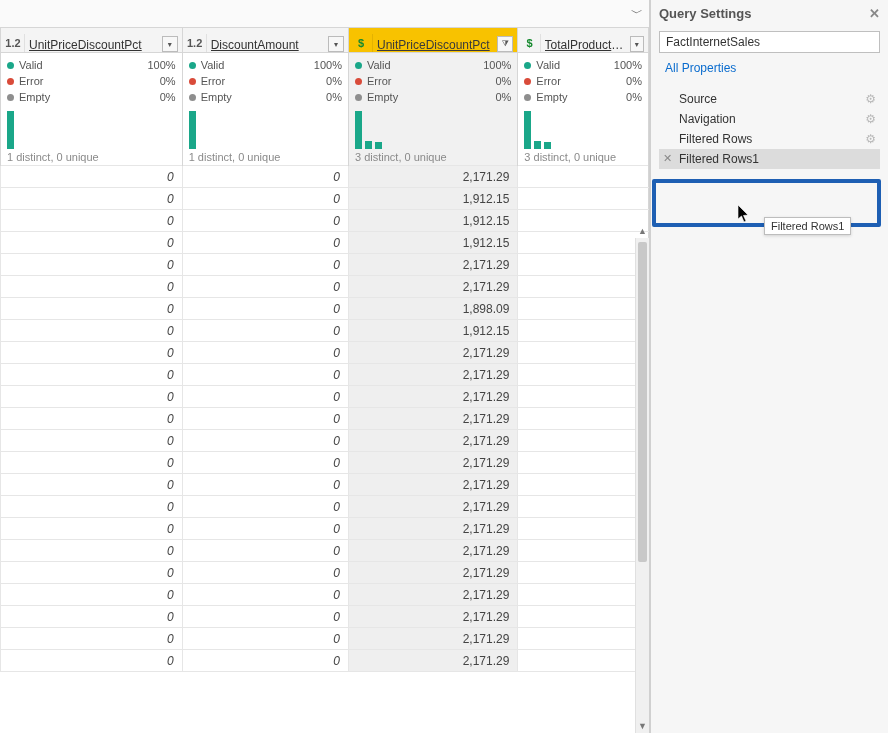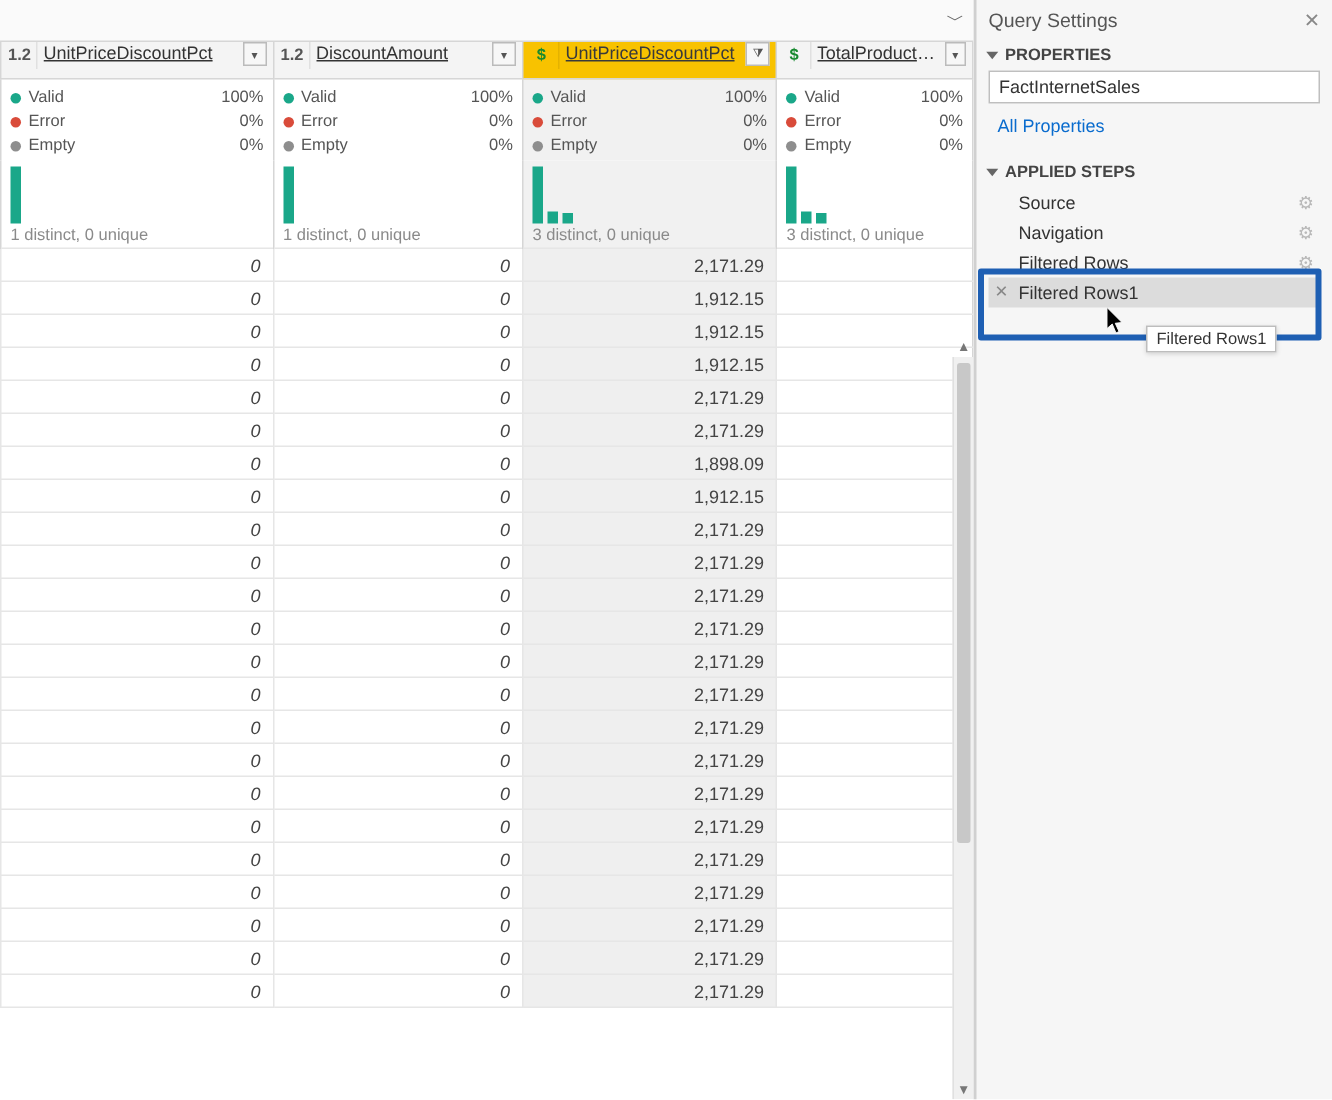--- a/index.html
+++ b/index.html
@@ -55,21 +55,21 @@
     padding: 0;
     height: 24px;
     font-weight: 400;
   }
   .col-head.highlight {
     background: #f8c200;
     color: #3a3a3a;
   }
   .col-head-inner {
     display: flex;
-    align-items: flex-start;
+    align-items: flex-end;
     height: 24px;
     gap: 4px;
     padding: 0 4px;
   }
   .type-ico {
     width: 20px;
     height: 18px;
     display: inline-flex;
     align-items: center;
     justify-content: center;
@@ -203,20 +203,21 @@
     padding: 6px 8px;
     position: relative;
   }
   .side-title {
     font-size: 13px;
     color: #555;
     display:flex;
     justify-content: space-between;
     align-items:center;
     margin-bottom: 10px;
+    font-weight: bold;
   }
   .side-title .close { color:#888; cursor:default; }
   .section-head {
     font-size: 11px;
     font-weight: 700;
     color: #444;
     margin: 8px 0 4px 0;
     display:flex;
     align-items:center;
     gap:4px;
@@ -577,31 +578,23 @@
       </div>
     </div>
   </div>
 
   <div class="side">
     <div class="side-title">
       <span>Query Settings</span>
       <span class="close">✕</span>
     </div>
 
-    <div class="section-head">
-      <span class="tri"></span>
-      <span>PROPERTIES</span>
-    </div>
     <input class="text-input" value="FactInternetSales" style="">
     <a class="link">All Properties</a>
 
-    <div class="section-head">
-      <span class="tri"></span>
-      <span>APPLIED STEPS</span>
-    </div>
     <div class="steps" id="steps">
         <div class="step">
           <span>Source</span>
           <span class="gear">⚙</span>
         </div>
         <div class="step">
           <span>Navigation</span>
           <span class="gear">⚙</span>
         </div>
         <div class="step">

